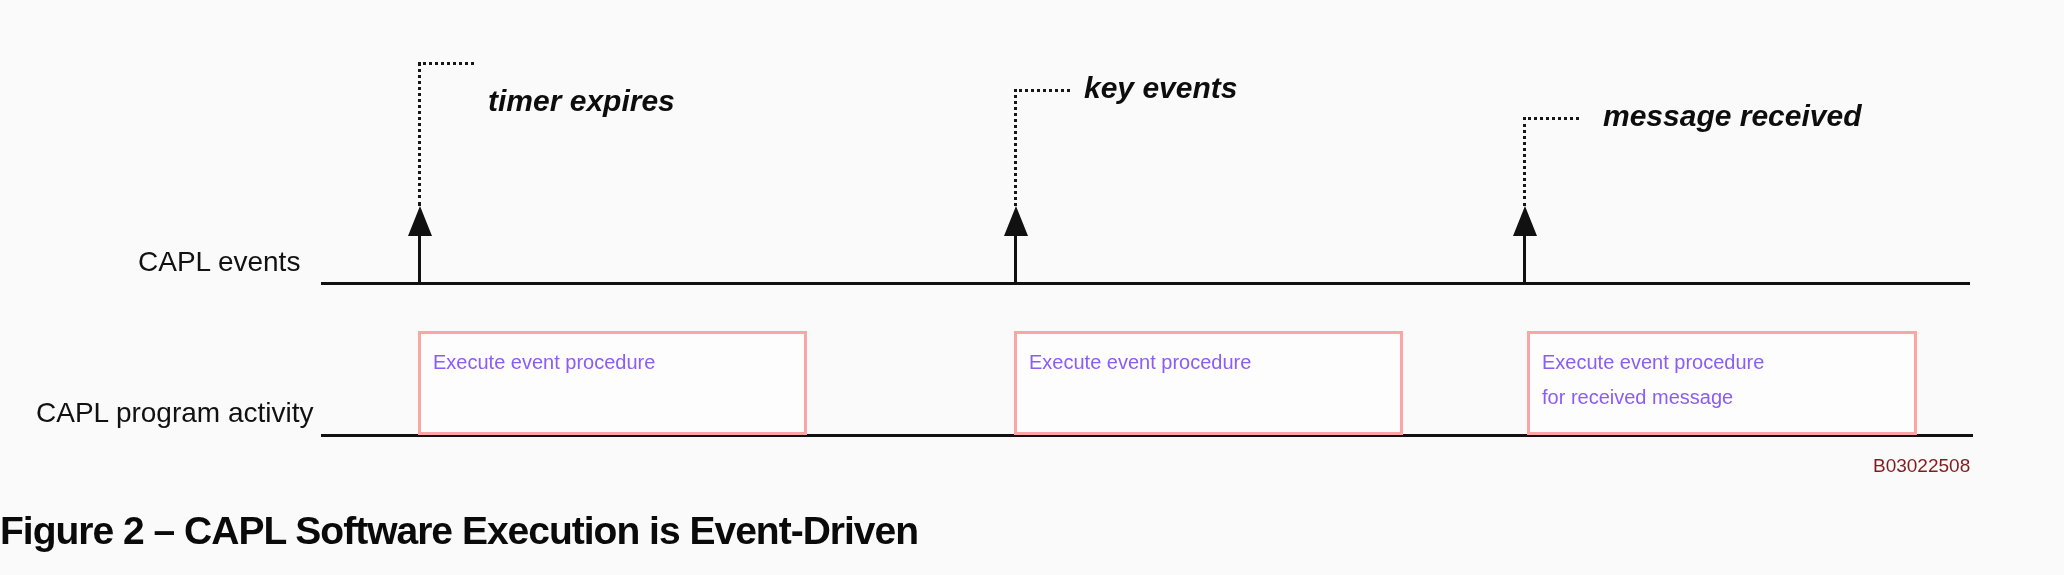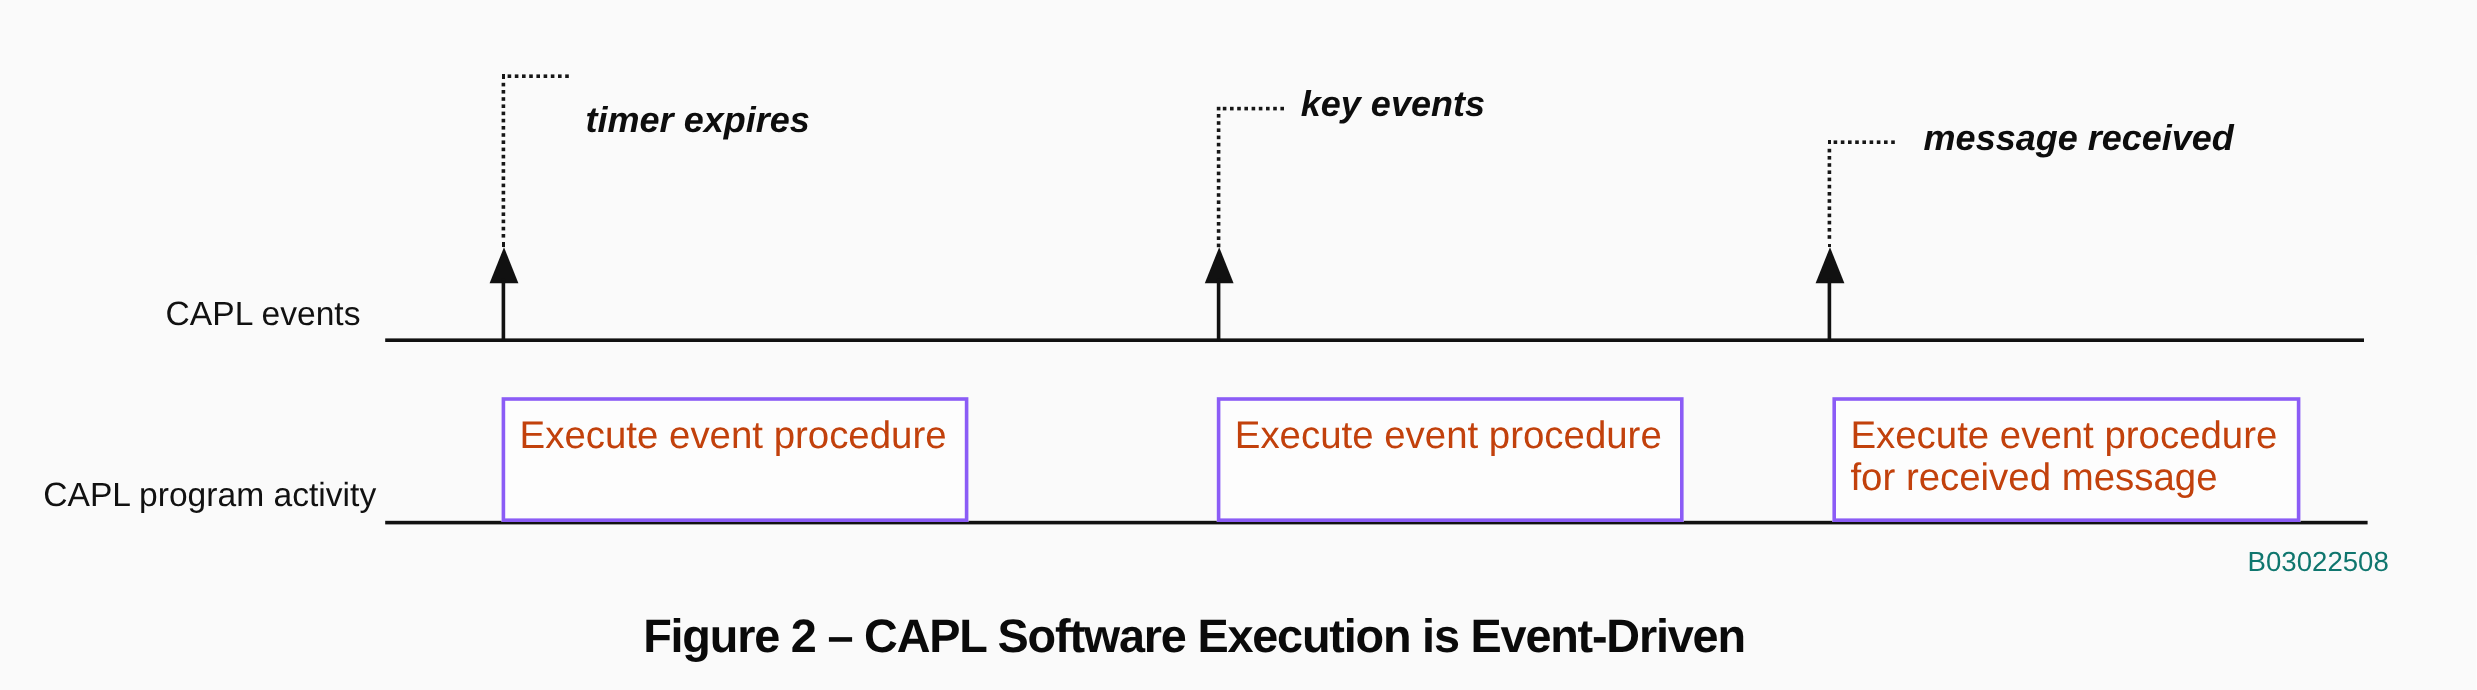--- a/index.html
+++ b/index.html
@@ -66,43 +66,43 @@
     white-space: nowrap;
     color: #0d0d0d;
   }
 
   
   .proc-box {
     position: absolute;
     top: 331px;
     height: 104px;
     background: #fdfdfd;
-    border: 3px solid #8b5cf6;
+    border: 3px solid #fca5a5;
     padding: 11px 10px 0 12px;
-    font-size: 32px;
+    font-size: 20px;
     line-height: 35px;
-    color: #c2410c;
+    color: #8b5cf6;
     white-space: nowrap;
   }
 
   .watermark {
     position: absolute;
     left: 1873px;
     top: 455px;
-    font-size: 23px;
-    color: #0f766e;
+    font-size: 19px;
+    color: #7f1d1d;
     white-space: nowrap;
   }
 
   .caption-wrap {
     position: absolute;
     left: 0;
     top: 509px;
     width: 1990px;
-    text-align: center;
+    text-align: left;
   }
   .caption {
     font-size: 39px;
     font-weight: bold;
     letter-spacing: -1px;
     color: #0a0a0a;
     white-space: nowrap;
   }
 </style>
 </head>

